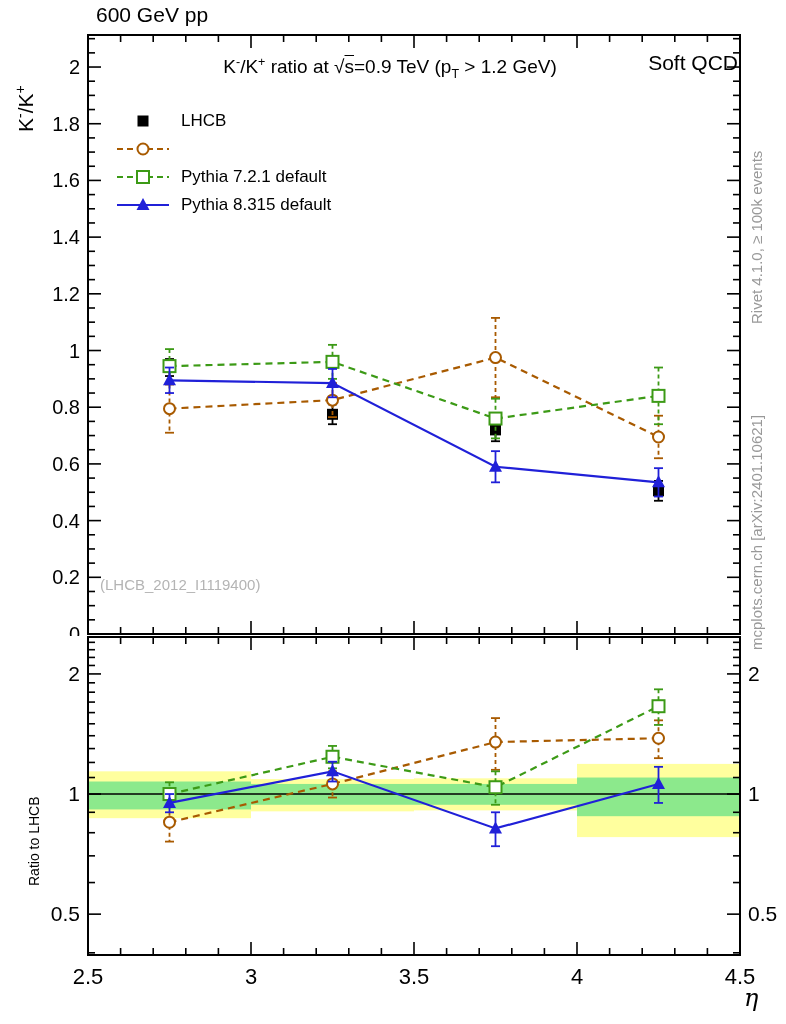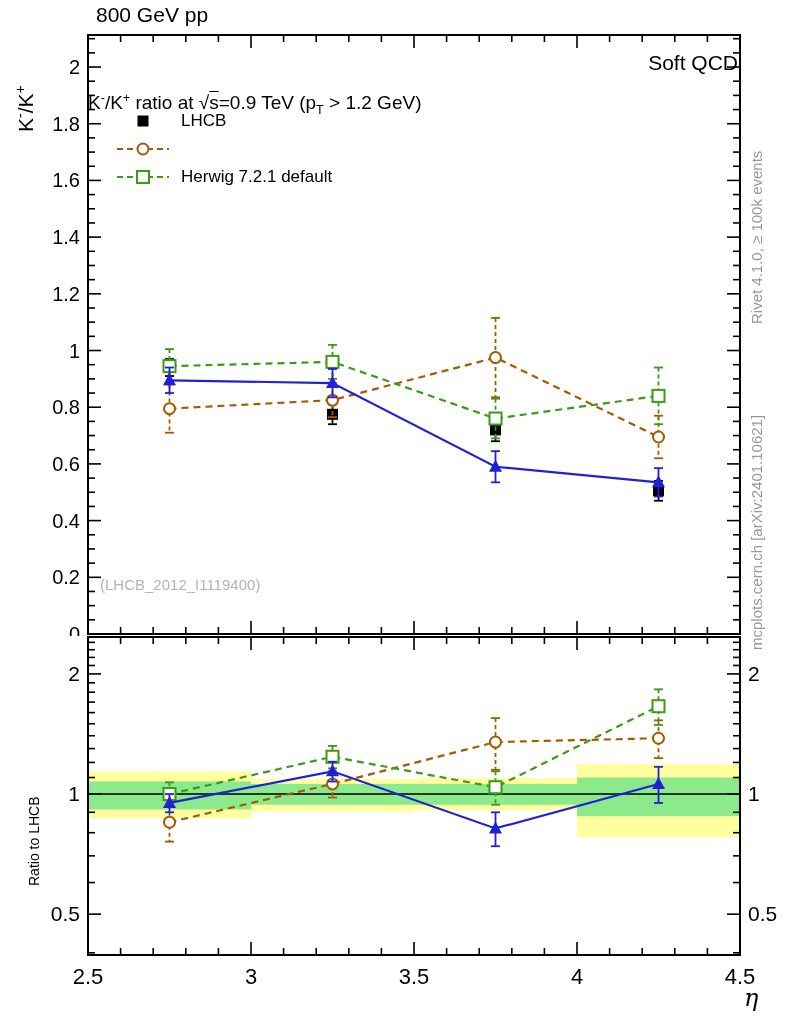--- a/index.html
+++ b/index.html
@@ -1,20 +1,20 @@
 <!DOCTYPE html>
 <html><head>
 <meta charset="utf-8">
 <style>
   html,body{margin:0;padding:0;background:#fff;}
   .page{position:relative;width:786px;height:1024px;background:#fff;
         font-family:"Liberation Sans", sans-serif;color:#000;overflow:hidden;}
   .abs{position:absolute;}
   .hdr{font-size:21px;top:3px;white-space:nowrap;}
-  .title{top:56px;left:88px;width:604px;text-align:left;font-size:19px;white-space:nowrap;margin-top:36px;}
+  .title{top:56px;left:88px;width:604px;text-align:center;font-size:19px;white-space:nowrap;}
   .vtext{position:absolute;transform-origin:0 0;transform:rotate(-90deg);white-space:nowrap;}
   .ylab{font-size:21px;}
   .rylab{font-size:14px;}
   .note{font-size:15px;color:#999;}
   .wmark{top:576px;left:100px;width:660px;text-align:left;font-size:15px;color:#b4b4b4;white-space:nowrap;}
   .legend{top:107px;left:116px;}
   .lrow{display:flex;align-items:center;height:28px;text-align:center;}
   .lswatch{width:54px;height:18px;flex:0 0 54px;}
   .llabel{margin-left:11px;font-size:17px;white-space:nowrap;}
   .etalab{top:984px;left:744px;font-size:24px;font-family:"DejaVu Serif",serif;font-style:italic;}
@@ -414,21 +414,21 @@
         <line x1="658.5" x2="658.5" y1="766.8326887678867" y2="802.9277800602904" stroke="#2020d8" stroke-width="1.8"></line>
         <line x1="654" x2="663" y1="766.8326887678867" y2="766.8326887678867" stroke="#2020d8" stroke-width="1.8"></line>
         <line x1="654" x2="663" y1="802.9277800602904" y2="802.9277800602904" stroke="#2020d8" stroke-width="1.8"></line>
         <path d="M 169.5 795.9277800602904 L 176 807.9277800602904 L 163 807.9277800602904 Z" fill="#2020d8"></path>
         <path d="M 332.5 764.333893099446 L 339 776.333893099446 L 326 776.333893099446 Z" fill="#2020d8"></path>
         <path d="M 495.5 821.4282313636932 L 502 833.4282313636932 L 489 833.4282313636932 Z" fill="#2020d8"></path>
         <path d="M 658.5 776.9421159281975 L 665 788.9421159281975 L 652 788.9421159281975 Z" fill="#2020d8"></path>
       </g>
     </svg>
 
-  <div class="abs hdr" style="left:96px;">800 GeV pp</div>
+  <div class="abs hdr" style="left:96px;">600 GeV pp</div>
   <div class="abs hdr" style="right:48px;margin-top:48px;">Soft QCD</div>
 
   <div class="abs title"><span>K</span><span class="rt-sup">-</span><span>/K</span><span class="rt-sup">+</span><span> ratio at </span><span>√</span><span class="rt-ovl">s</span><span>=0.9 TeV (p</span><span class="rt-sub">T</span><span> &gt; 1.2 GeV)</span></div>
 
   <div class="vtext ylab" style="left:14px;top:132px;"><span>K</span><span class="rt-sup">-</span><span>/K</span><span class="rt-sup">+</span></div>
 
   <div class="vtext rylab" style="left:26px;top:886px;">Ratio to LHCB</div>
 
   <div class="vtext note" style="left:748px;top:324px;">Rivet 4.1.0, ≥ 100k events</div>
   <div class="vtext note" style="left:748px;top:650px;">mcplots.cern.ch [arXiv:2401.10621]</div>
@@ -446,18 +446,25 @@
       <svg class="lswatch" viewBox="0 0 54 18">
           <line x1="1" x2="53" y1="9" y2="9" stroke="#a85a00" stroke-width="2.2" stroke-dasharray="6,4"></line>
           <circle cx="27" cy="9" r="5.5" fill="#fff" stroke="#a85a00" stroke-width="2"></circle>
         </svg>
     </div>
     <div class="lrow">
       <svg class="lswatch" viewBox="0 0 54 18">
           <line x1="1" x2="53" y1="9" y2="9" stroke="#3c9a16" stroke-width="2.2" stroke-dasharray="6,4"></line>
           <rect x="21" y="3" width="12" height="12" fill="#fff" stroke="#3c9a16" stroke-width="2"></rect>
         </svg>
-      <span class="llabel">Herwig 7.2.1 default</span>
+      <span class="llabel">Pythia 7.2.1 default</span>
+    </div>
+    <div class="lrow">
+      <svg class="lswatch" viewBox="0 0 54 18">
+          <line x1="1" x2="53" y1="9" y2="9" stroke="#2020d8" stroke-width="2.2"></line>
+          <path d="M 27 2 L 33.5 14 L 20.5 14 Z" fill="#2020d8"></path>
+        </svg>
+      <span class="llabel">Pythia 8.315 default</span>
     </div>
   </div>
 
   <div class="abs etalab">η</div>
 </div>
 
 </body></html>

